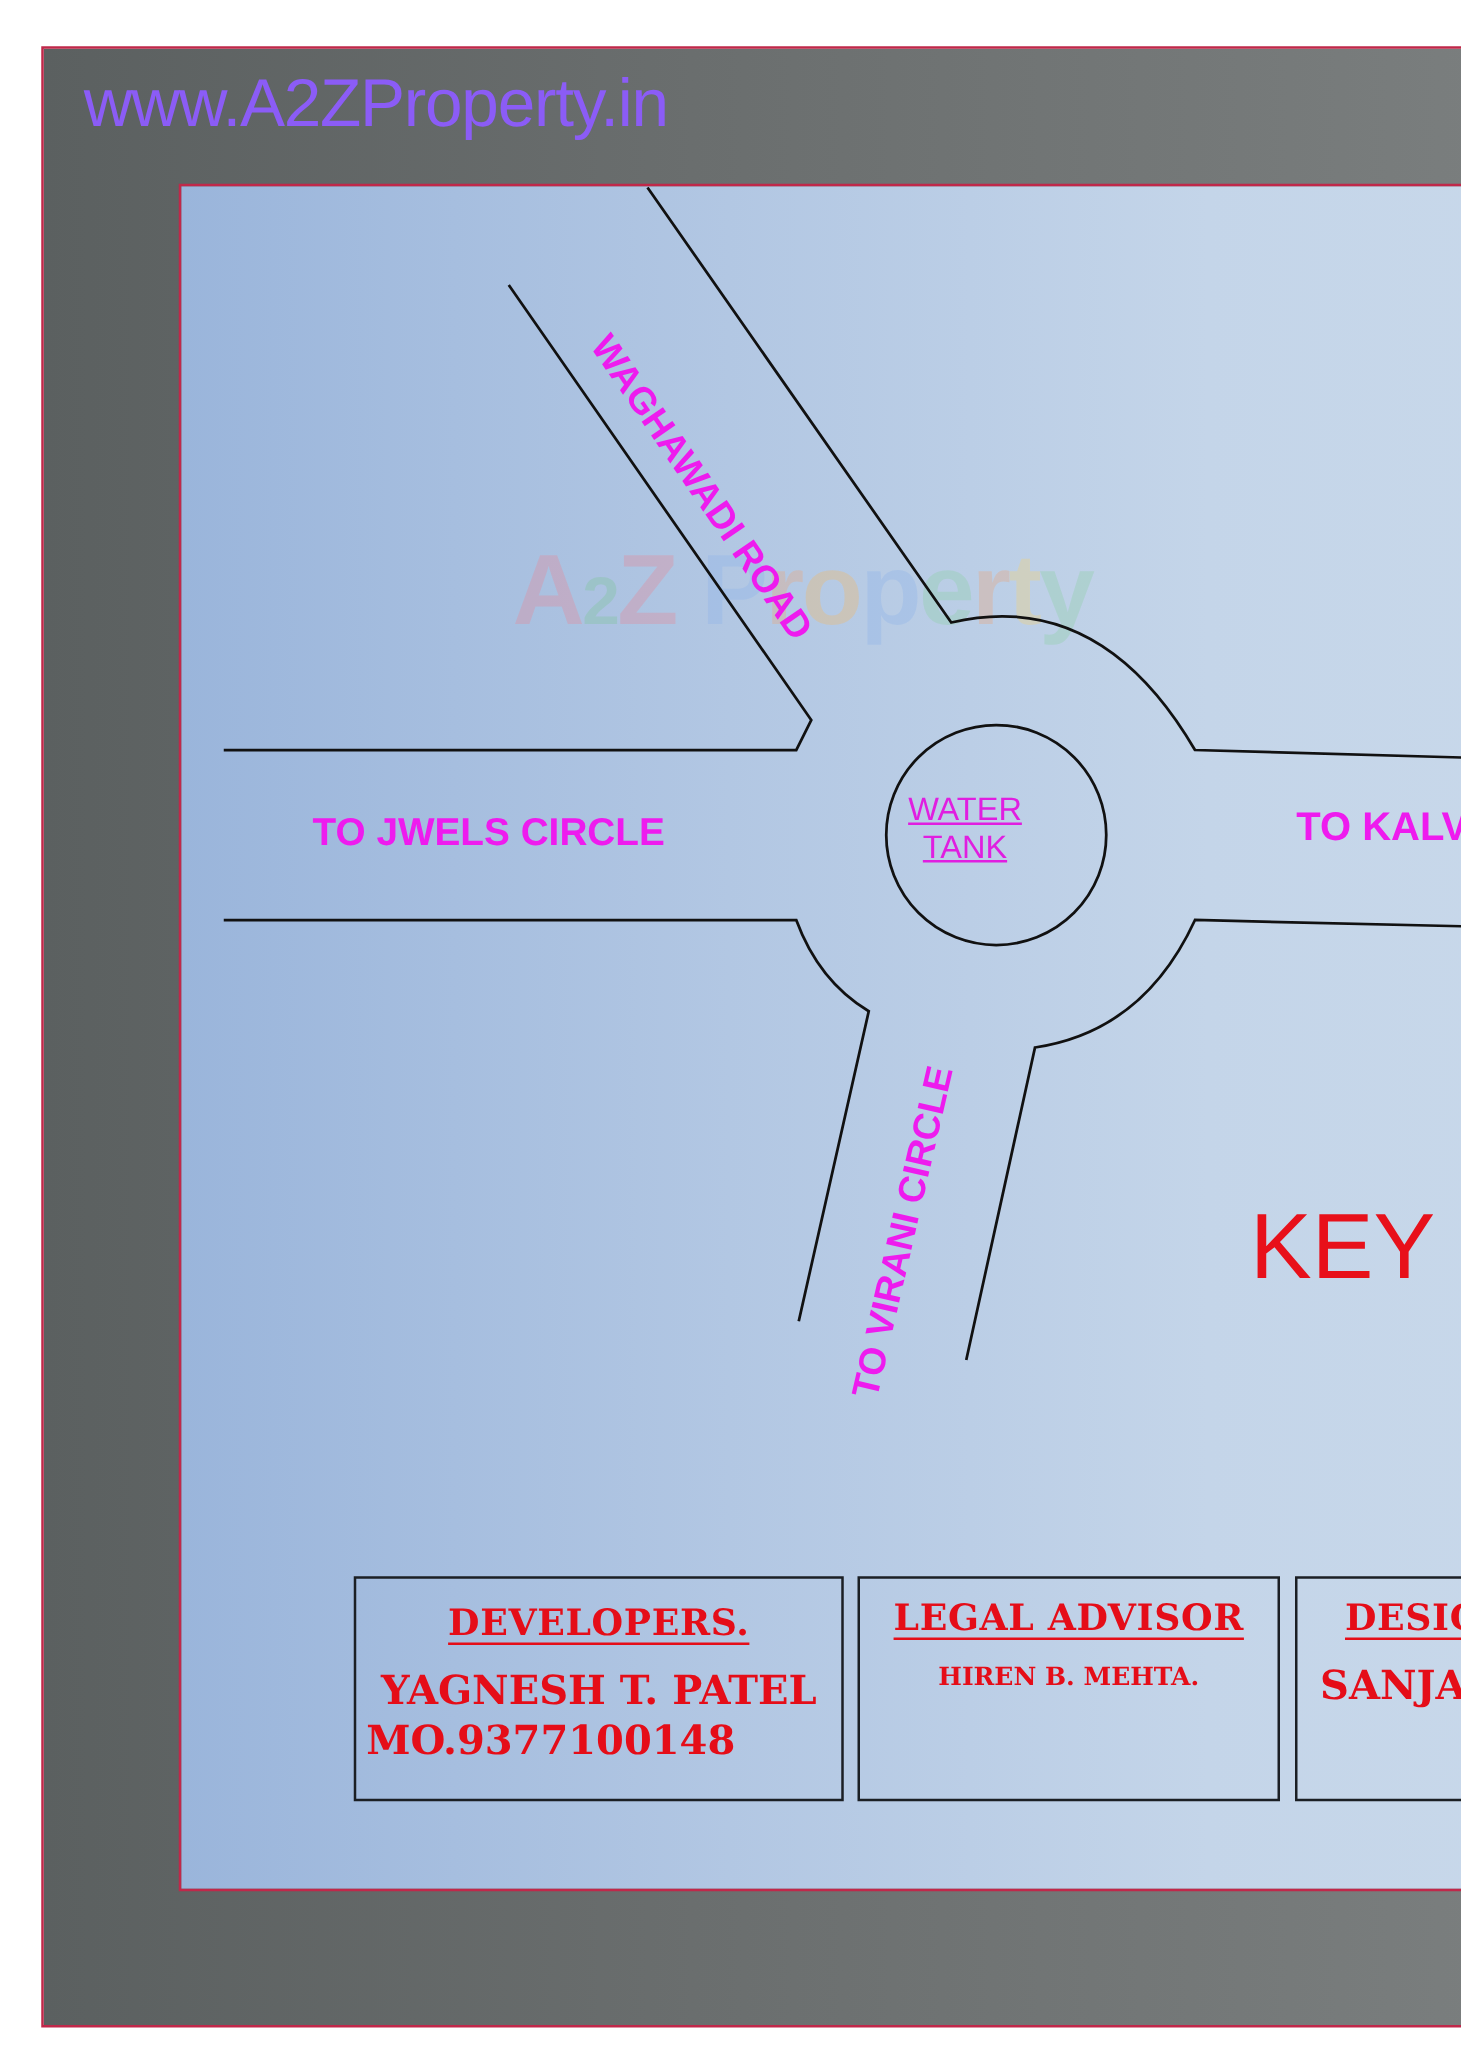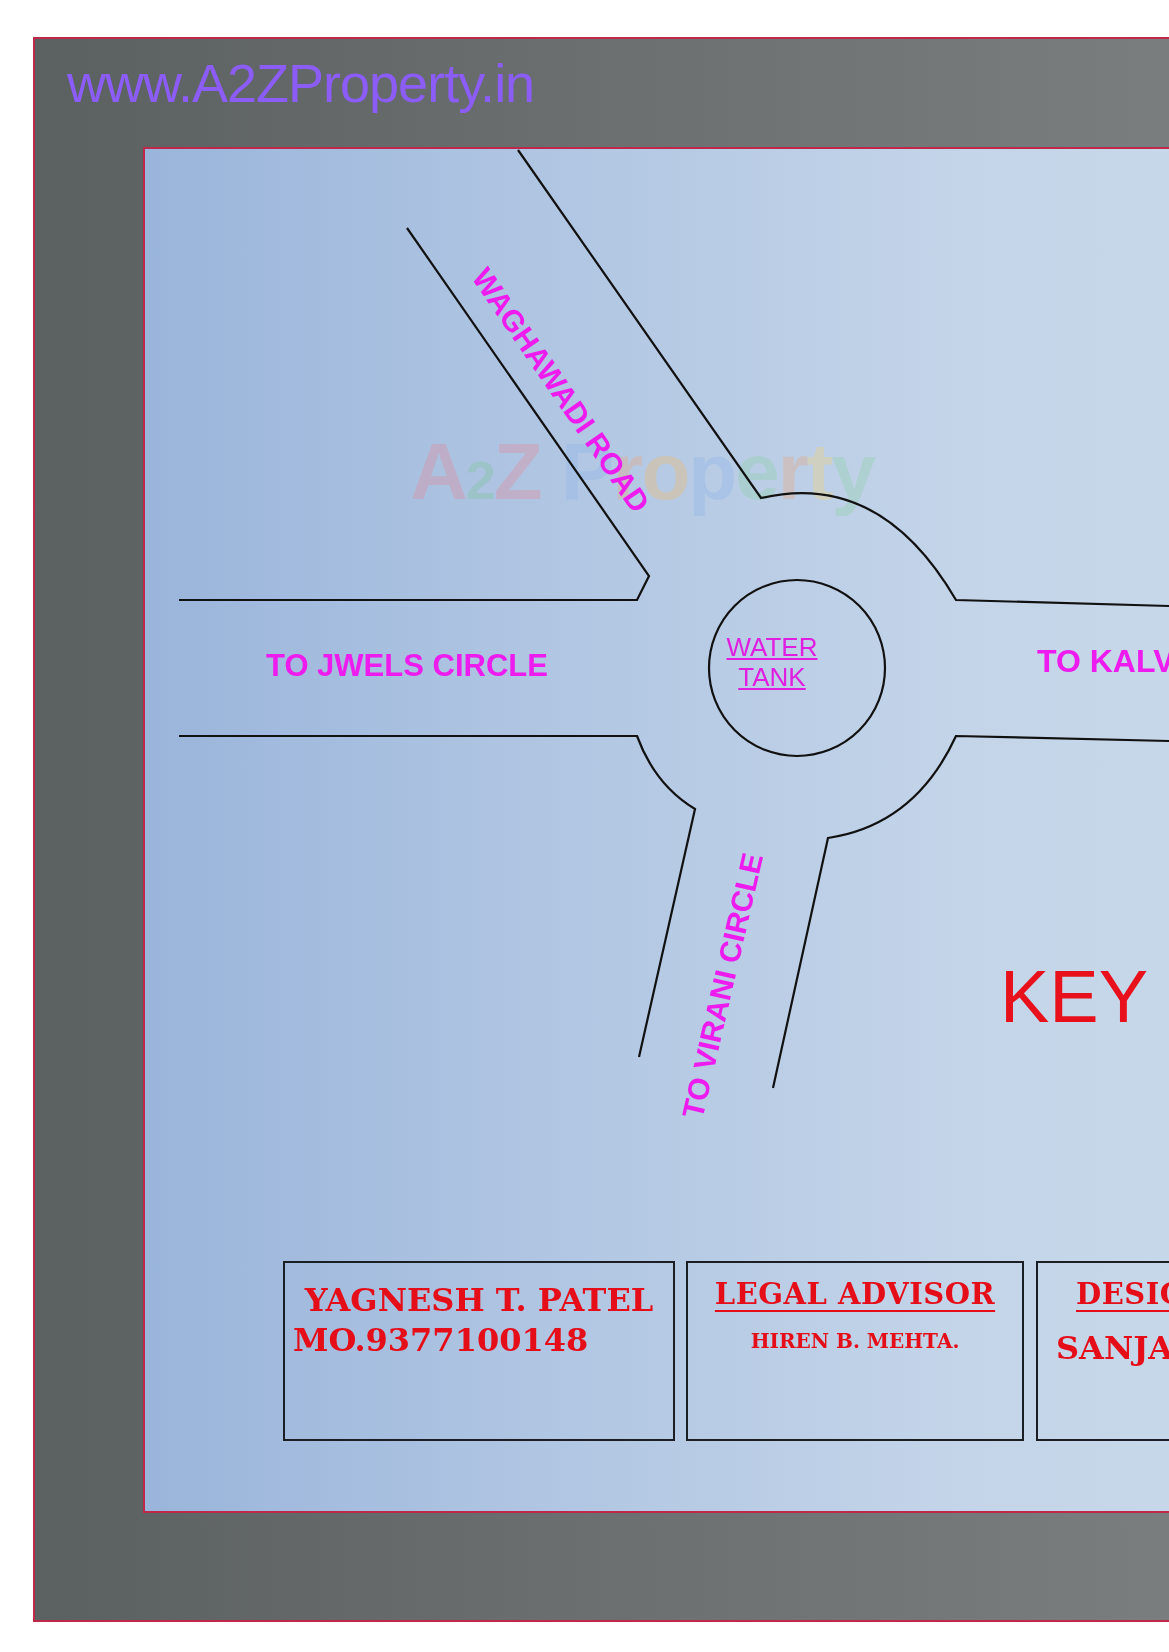--- a/index.html
+++ b/index.html
@@ -6,21 +6,21 @@
   body{width:1169px;height:1652px;position:relative;overflow:hidden;font-family:"Liberation Sans",sans-serif;}
   .outer{position:absolute;left:33px;top:37px;width:1160px;height:1585px;box-sizing:border-box;
     border:2px solid #c0284a;background:linear-gradient(90deg,#5b6060 0%,#6a6e6e 45%,#7a7e7e 100%);}
   .watermark-url{position:absolute;left:55px;top:52px;font-size:54px;color:#8b5cf6;letter-spacing:-1px;white-space:nowrap;margin-left:12px;}
   .inner{position:absolute;left:143px;top:147px;width:1100px;height:1366px;box-sizing:border-box;
     border:2px solid #c0284a;background:linear-gradient(90deg,#9ab5db 0%,#b2c7e3 40%,#c4d5e9 75%,#c8d8ea 100%);}
   svg.map{position:absolute;left:0;top:0;width:1169px;height:1652px;}
   .logo-wm{position:absolute;left:410px;top:426px;font-size:80px;font-weight:bold;white-space:nowrap;opacity:.35;letter-spacing:-2px;}
   .logo-wm span{display:inline-block;}
   .label{position:absolute;color:#ee1bee;font-weight:bold;white-space:nowrap;}
-  .road-jwels{left:266px;top:648px;font-size:31px;}
+  .road-jwels{left:250px;top:648px;font-size:31px;}
   .road-kalv{left:1037px;top:643px;font-size:32px;}
   .road-wag{left:493px;top:262px;font-size:30px;transform-origin:0 0;transform:rotate(55.5deg);}
   .road-virani{left:676px;top:1114px;font-size:30px;transform-origin:0 0;transform:rotate(-77deg);}
   .tank{position:absolute;left:712px;top:632px;width:120px;text-align:center;color:#e01ee0;font-size:26px;line-height:30px;text-decoration:underline;}
   .key{position:absolute;left:1000px;top:954px;font-size:74px;color:#e8101a;white-space:nowrap;}
   .box{position:absolute;top:1261px;height:180px;box-sizing:border-box;border:2px solid #1b1f24;text-align:center;
     font-family:"DejaVu Serif","Liberation Serif",serif;font-weight:bold;color:#e50d18;}
   .box .title{display:inline-block;text-decoration:underline;text-underline-offset:6px;font-size:29px;margin-top:18px;letter-spacing:0.5px;}
   .box .line{font-size:32px;white-space:nowrap;}
   .b1{left:283px;width:392px;}
@@ -58,20 +58,21 @@
 <div class="label road-virani">TO VIRANI CIRCLE</div>
 
 <div class="tank">
   <div>WATER</div>
   <div>TANK</div>
 </div>
 
 <div class="key">KEY</div>
 
 <div class="box b1">
+  <div class="title">DEVELOPERS.</div>
   <div class="line" style="margin-top:18px">YAGNESH T. PATEL</div>
   <div class="line" style="margin-top:2px;text-align:left;padding-left:8px">MO.9377100148</div>
 </div>
 
 <div class="box b2">
   <div class="title" style="margin-top:14px">LEGAL ADVISOR</div>
   <div class="line" style="margin-top:18px;font-size:20px">HIREN B. MEHTA.</div>
 </div>
 
 <div class="box b3">

